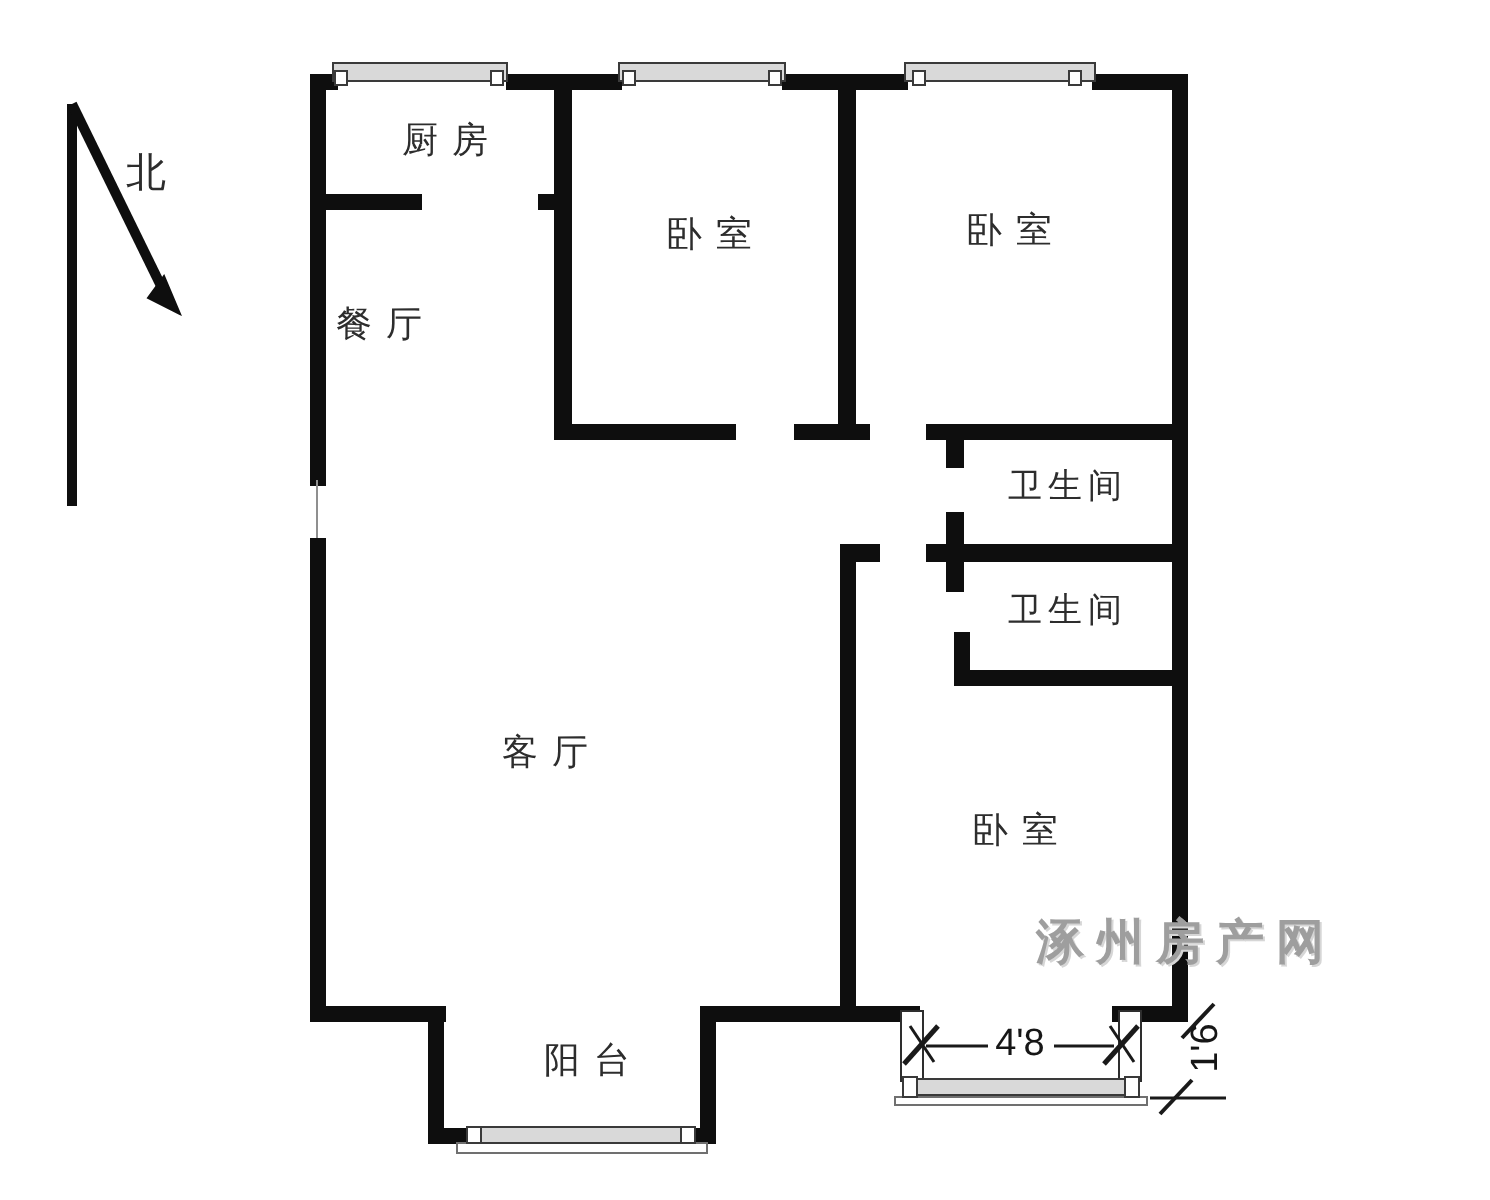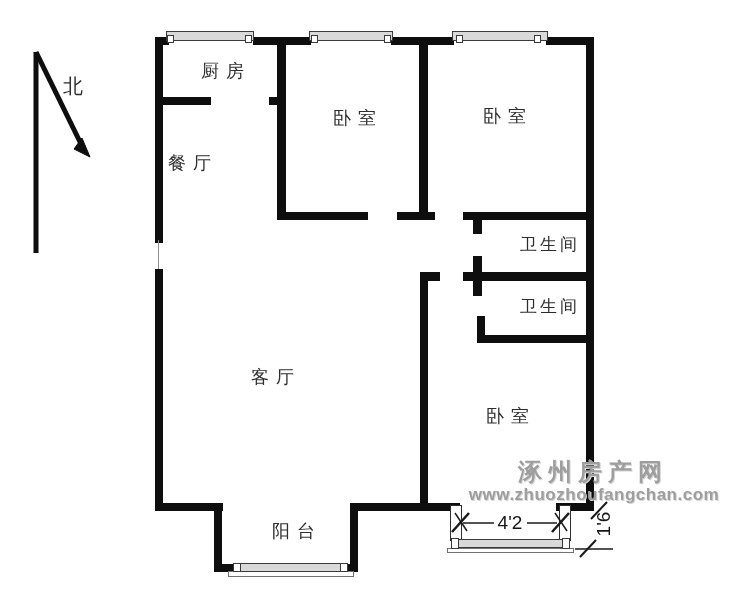--- a/index.html
+++ b/index.html
@@ -11,21 +11,21 @@
   .gapline{position:absolute;background:#8f8f8f;}
   .win{position:absolute;background:#d9d9d9;border:1px solid #3a3a3a;box-sizing:border-box;}
   .sq{position:absolute;background:#ffffff;border:1px solid #3a3a3a;box-sizing:border-box;}
   .sill{position:absolute;background:#ffffff;border:1px solid #707070;box-sizing:border-box;}
   .post{position:absolute;background:#ffffff;border:1px solid #2e2e2e;box-sizing:border-box;}
   .lbl{
     position:absolute;transform:translate(-50%,-50%);
     color:#2d2d2d;font-size:18px;white-space:nowrap;line-height:1;
   }
   .sp2{letter-spacing:7px;margin-left:4px;}
-  .sp3{letter-spacing:3px;margin-left:18px;}
+  .sp3{letter-spacing:3px;margin-left:2px;}
   .dim{
     position:absolute;transform:translate(-50%,-50%);
     font-family:"Liberation Sans","DejaVu Sans",sans-serif;
     font-size:19px;color:#161616;white-space:nowrap;line-height:1;
   }
   .dim.vert{transform:translate(-50%,-50%) rotate(-90deg);}
   .wm{
     position:absolute;transform:translate(-50%,-50%);
     font-family:"Liberation Sans","DejaVu Sans",sans-serif;font-weight:bold;
     color:#9e9e9e;white-space:nowrap;line-height:1;
@@ -126,19 +126,18 @@
   <span class="lbl sp2" style="left:222px;top:71px;">厨房</span>
   <span class="lbl sp2" style="left:189px;top:163px;">餐厅</span>
   <span class="lbl sp2" style="left:354px;top:118px;">卧室</span>
   <span class="lbl sp2" style="left:504px;top:116px;">卧室</span>
   <span class="lbl sp3" style="left:532px;top:244px;font-size:17px;">卫生间</span>
   <span class="lbl sp3" style="left:532px;top:306px;font-size:17px;">卫生间</span>
   <span class="lbl sp2" style="left:272px;top:377px;">客厅</span>
   <span class="lbl sp2" style="left:507px;top:416px;">卧室</span>
   <span class="lbl sp2" style="left:293px;top:531px;">阳台</span>
 
-  <span class="dim" style="left:510px;top:522px;">4'2</span>
+  <span class="dim" style="left:510px;top:522px;">4'8</span>
   <span class="dim vert" style="left:603px;top:524px;">1'6</span>
 
   <span class="wm line1" style="left:593px;top:472px;">涿州房产网</span>
-  <span class="wm line2" style="left:594px;top:494px;">www.zhuozhoufangchan.com</span>
 
 </div>
 
 </body></html>

